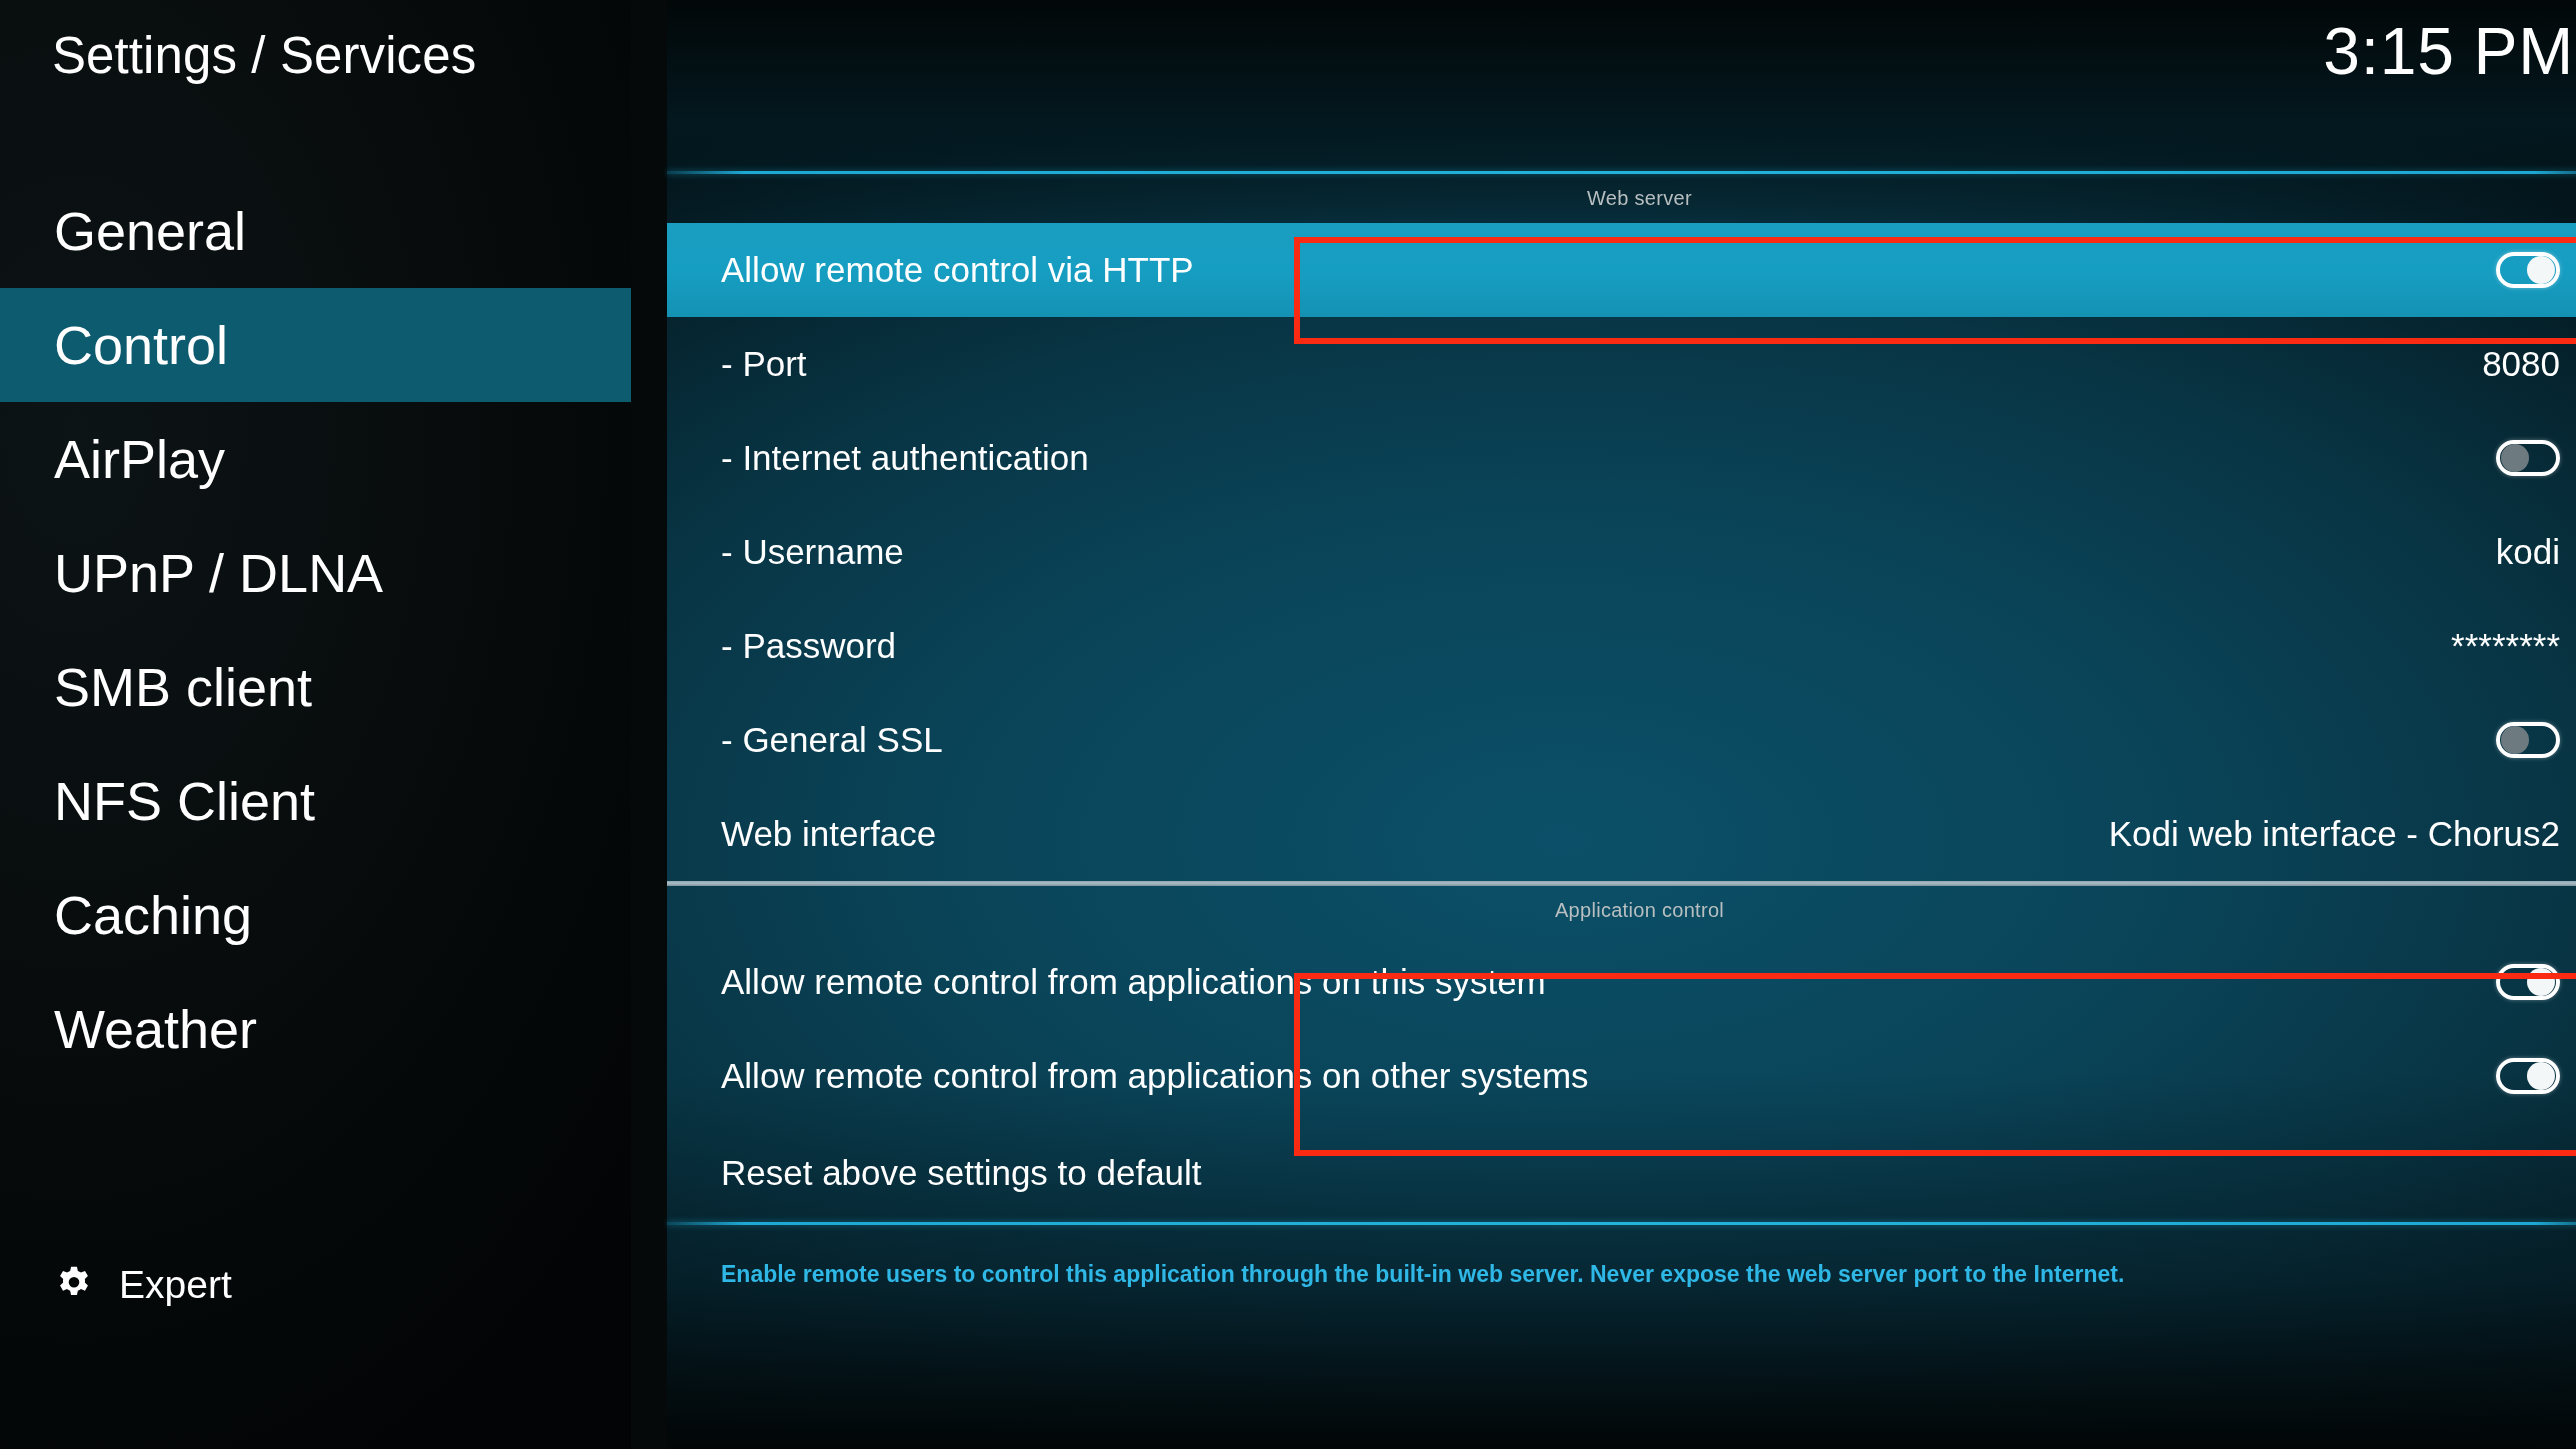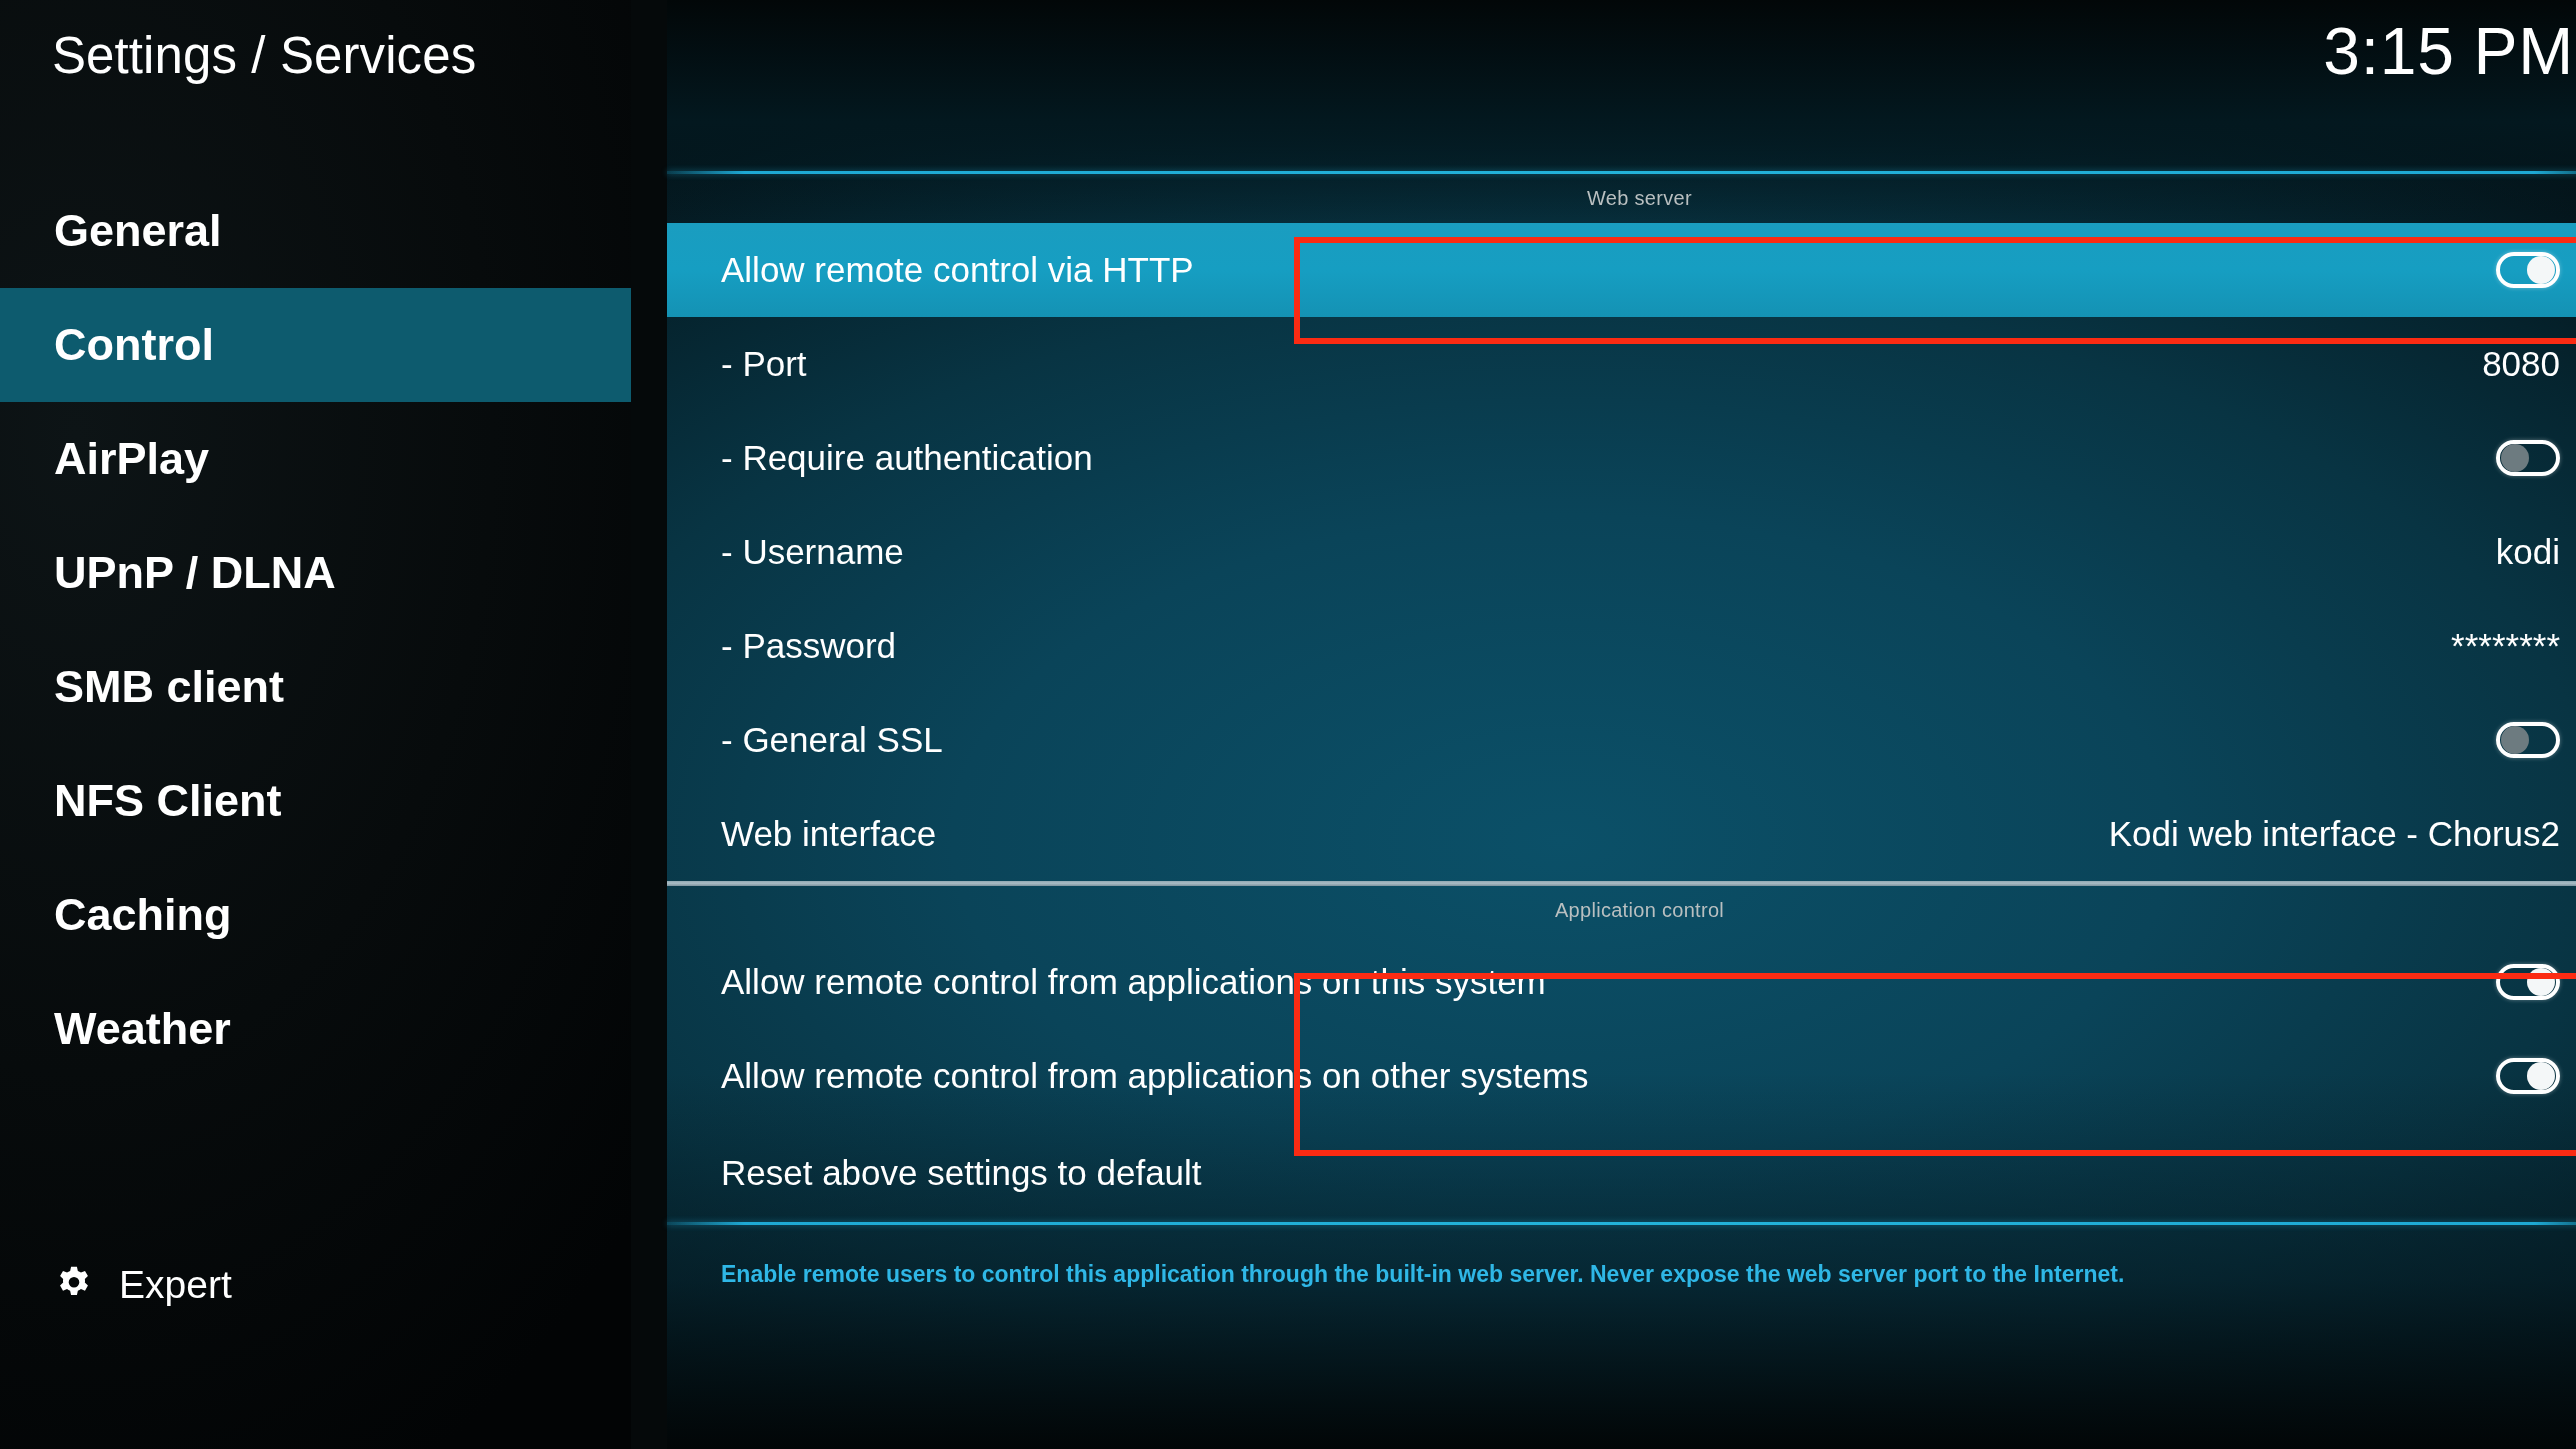--- a/index.html
+++ b/index.html
@@ -38,23 +38,23 @@
   .nav {
     position:absolute;
     left:0; top:174px;
     width:631px;
   }
   .nav-item {
     height:114px;
     display:flex;
     align-items:center;
     padding-left:54px;
-    font-size:45px;
-    color:#ffffff;
-    font-weight:700;
+    font-size:54px;
+    color:#ffffff;
+    font-weight:400;
     white-space:nowrap;
   }
   .nav-item.selected {
     background:#0d5b6e;
   }
   .expert {
     position:absolute;
     left:52px; bottom:142px;
     display:flex;
     align-items:center;
@@ -243,21 +243,21 @@
           <span class="label">Allow remote control via HTTP</span>
           <div class="toggle on">
             <div class="knob"></div>
           </div>
         </div>
         <div class="row">
           <span class="label">- Port</span>
           <span class="value">8080</span>
         </div>
         <div class="row">
-          <span class="label">- Require authentication</span>
+          <span class="label">- Internet authentication</span>
           <div class="toggle off">
             <div class="knob"></div>
           </div>
         </div>
         <div class="row">
           <span class="label">- Username</span>
           <span class="value">kodi</span>
         </div>
         <div class="row">
           <span class="label">- Password</span>

